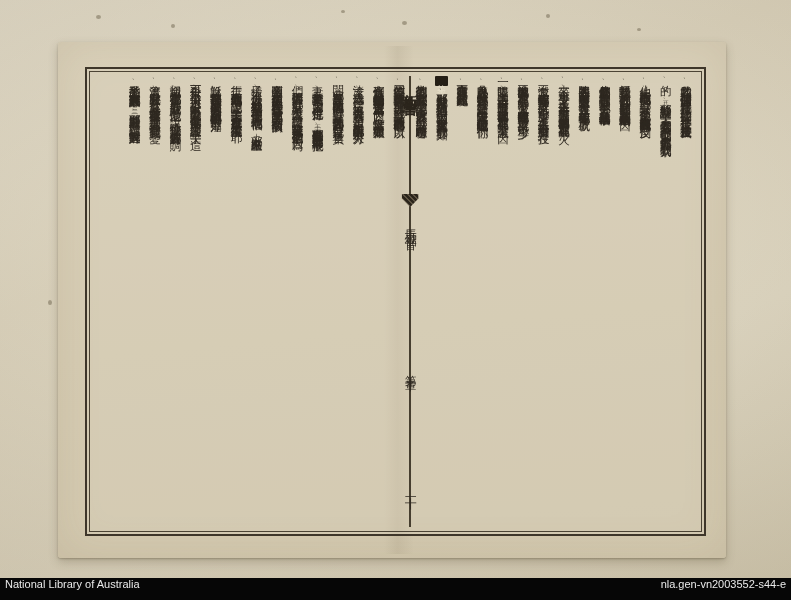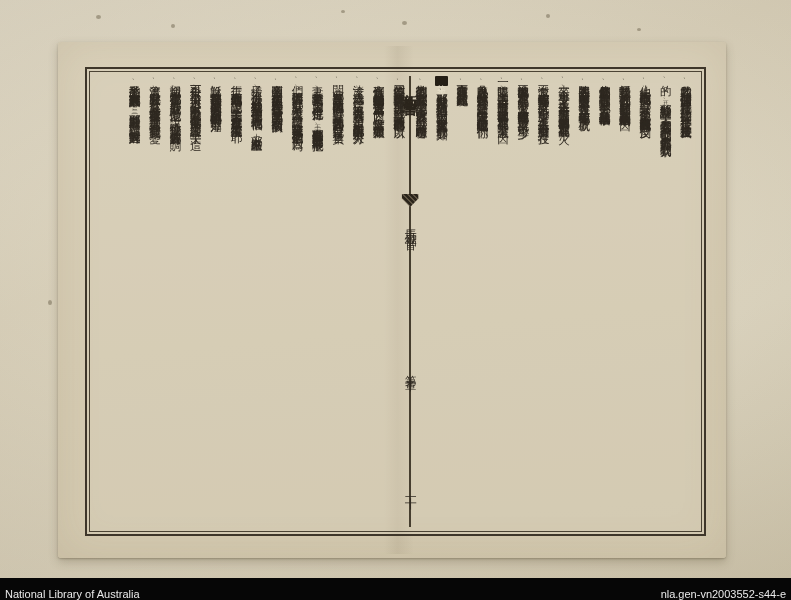--- a/index.html
+++ b/index.html
@@ -76,21 +76,21 @@
     width:17px;height:13px;
     background:repeating-linear-gradient(45deg,#2b251b 0 2px,#5d5342 2px 3.6px);
     clip-path:polygon(0 0,100% 0,100% 32%,50% 100%,0 32%);
   }
 
   
   .footer{
     position:absolute;left:0;bottom:0;width:791px;height:22px;
     background:#060606;color:#e9e9e9;
     font-family:"Liberation Sans","DejaVu Sans",sans-serif;font-size:11px;
-    display:flex;justify-content:space-between;align-items:flex-end;
+    display:flex;justify-content:space-between;align-items:flex-start;
     padding:0 5px;box-sizing:border-box;
   }
 </style>
 </head>
 <body>
 
 <div id="stage">
 
   <div class="scan-bg"></div>
   <div class="page-sheet"></div>

